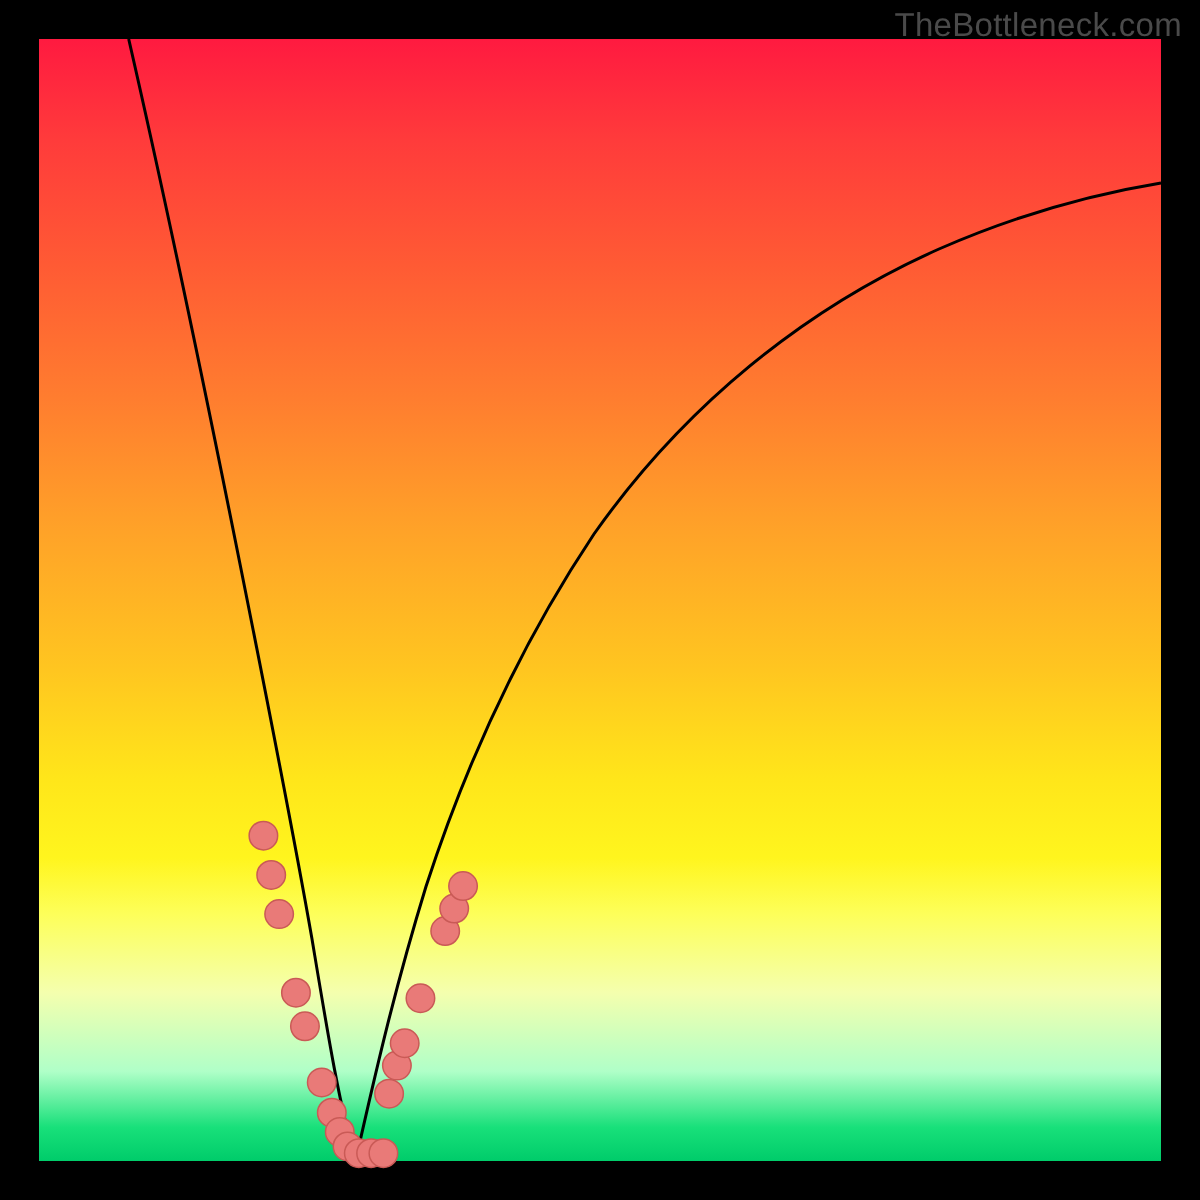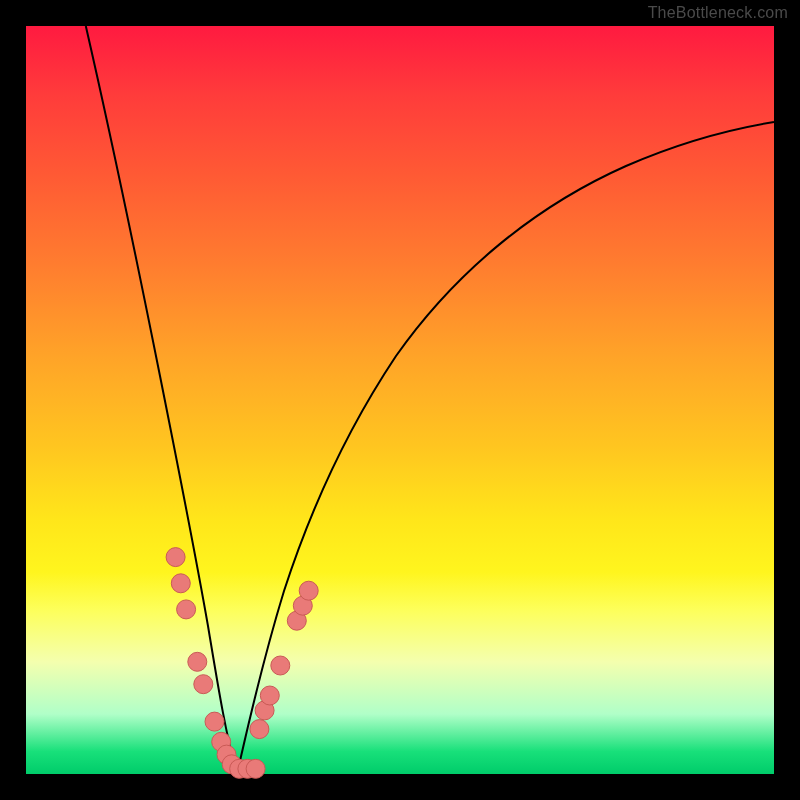--- a/index.html
+++ b/index.html
@@ -30,21 +30,21 @@
       #00cc6a 100%
     );
   }
   svg.curves {
     position:absolute; left:26px; top:26px; width:748px; height:748px;
     overflow:visible;
   }
   .curve { fill:none; stroke:#000; stroke-width:2; }
   .watermark {
     position:absolute; top:4px; right:12px;
-    color:#4a4a4a; font-size:16px; font-weight:500;
+    color:#4a4a4a; font-size:22px; font-weight:500;
     letter-spacing:0.2px;
     user-select:none;
   }
 </style>
 </head>
 <body>
 
 <div class="stage">
   <div class="plot-bg"></div>
 

